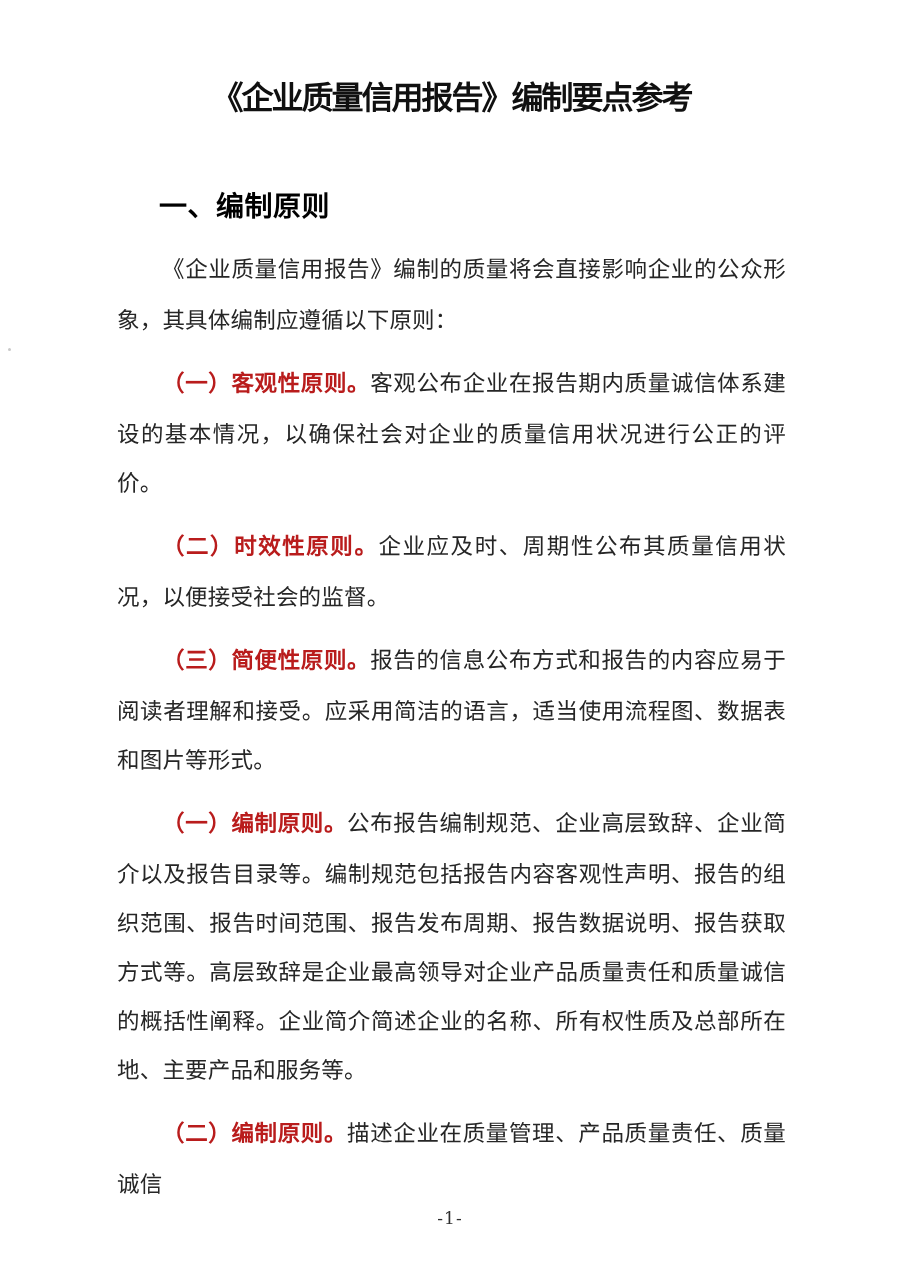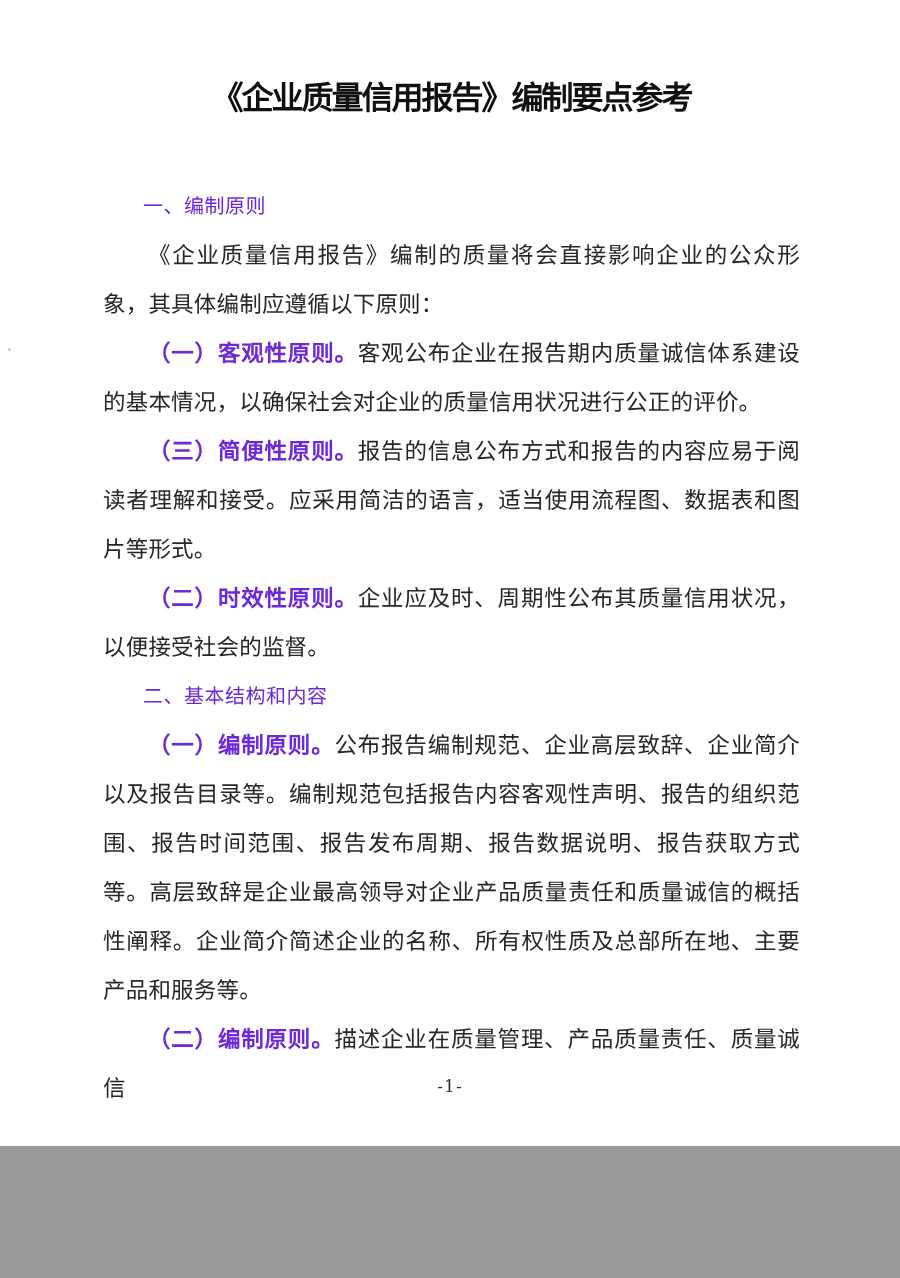--- a/index.html
+++ b/index.html
@@ -3,62 +3,62 @@
 <meta charset="utf-8">
 <style>
   html, body {
     margin: 0;
     padding: 0;
     background: #9a9a9a;
   }
   .page {
     position: relative;
     width: 900px;
-    height: 1146px;
+    height: 1278px;
     margin: 0 auto;
     background: #ffffff;
     box-sizing: border-box;
     padding: 76px 100px 0 103px;
     overflow: hidden;
     color: #222222;
   }
   .doc-title {
     font-family: "Liberation Sans", sans-serif;
     font-weight: 700;
     font-size: 32px;
     letter-spacing: -2px;
     line-height: 44px;
     text-align: center;
     color: #101010;
     margin: 0 0 62px 0;
   }
   .section-heading {
     font-family: "Liberation Sans", sans-serif;
-    font-weight: 400;
-    font-size: 20px;
-    color: #6d28d9;
+    font-weight: 700;
+    font-size: 28px;
+    color: #000000;
     margin: 0;
     text-indent: 2em;
     line-height: 49px;
     letter-spacing: 0.5px;
   }
   .para {
     font-family: "DejaVu Serif", serif;
     font-size: 22.5px;
     color: #262626;
-    margin: 0;
+    margin: 14px;
     text-indent: 2em;
     line-height: 49px;
     text-align: justify;
     letter-spacing: 0.2px;
   }
   .para .lead {
-    font-family: Liberation Serif, serif;
+    font-family: Liberation Mono, monospace;
     font-weight: 700;
-    color: #6d28d9;
+    color: #b91c1c;
   }
   .page-footer {
     position: absolute;
     left: 0;
     right: 0;
     bottom: 50px;
     text-align: center;
     font-family: "DejaVu Serif", serif;
     font-size: 17px;
     color: #2e2e2e;
@@ -84,26 +84,25 @@
   <h1 class="doc-title">《企业质量信用报告》编制要点参考</h1>
 
   <div class="content">
 
     <h2 class="section-heading">一、编制原则</h2>
 
     <p class="para"><span class="lead"></span><span>《企业质量信用报告》编制的质量将会直接影响企业的公众形象，其具体编制应遵循以下原则：</span></p>
 
     <p class="para"><span class="lead">（一）客观性原则。</span><span>客观公布企业在报告期内质量诚信体系建设的基本情况，以确保社会对企业的质量信用状况进行公正的评价。</span></p>
 
+    <p class="para"><span class="lead">（二）时效性原则。</span><span>企业应及时、周期性公布其质量信用状况，以便接受社会的监督。</span></p>
+
     <p class="para"><span class="lead">（三）简便性原则。</span><span>报告的信息公布方式和报告的内容应易于阅读者理解和接受。应采用简洁的语言，适当使用流程图、数据表和图片等形式。</span></p>
 
-    <p class="para"><span class="lead">（二）时效性原则。</span><span>企业应及时、周期性公布其质量信用状况，以便接受社会的监督。</span></p>
 
-
-    <h2 class="section-heading">二、基本结构和内容</h2>
 
     <p class="para"><span class="lead">（一）编制原则。</span><span>公布报告编制规范、企业高层致辞、企业简介以及报告目录等。编制规范包括报告内容客观性声明、报告的组织范围、报告时间范围、报告发布周期、报告数据说明、报告获取方式等。高层致辞是企业最高领导对企业产品质量责任和质量诚信的概括性阐释。企业简介简述企业的名称、所有权性质及总部所在地、主要产品和服务等。</span></p>
 
     <p class="para"><span class="lead">（二）编制原则。</span><span>描述企业在质量管理、产品质量责任、质量诚信</span></p>
 
   </div>
 
   <div class="page-footer">-1-</div>
 </div>
 

